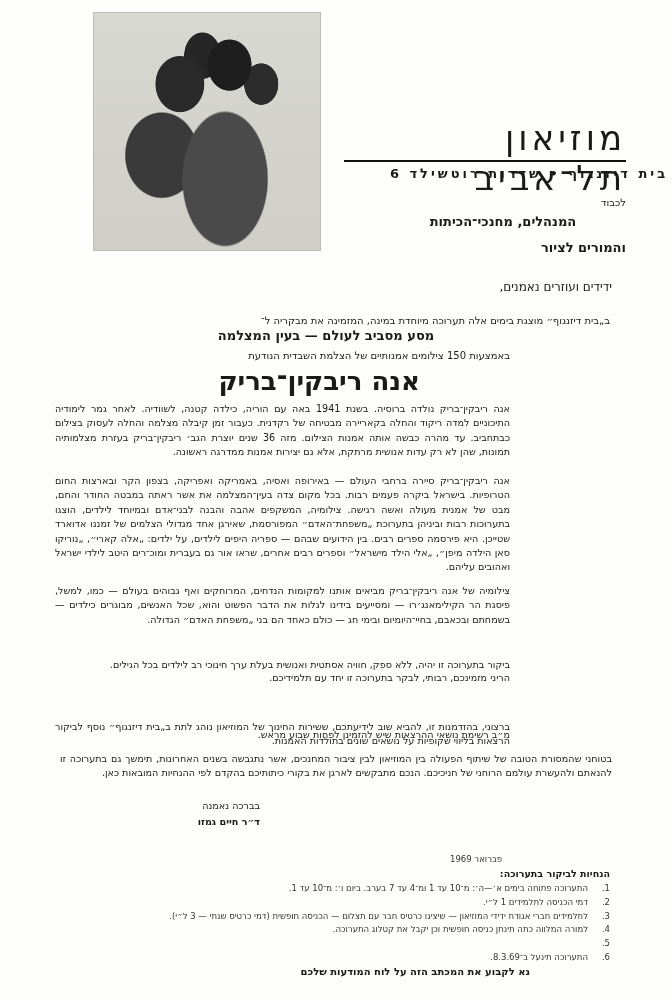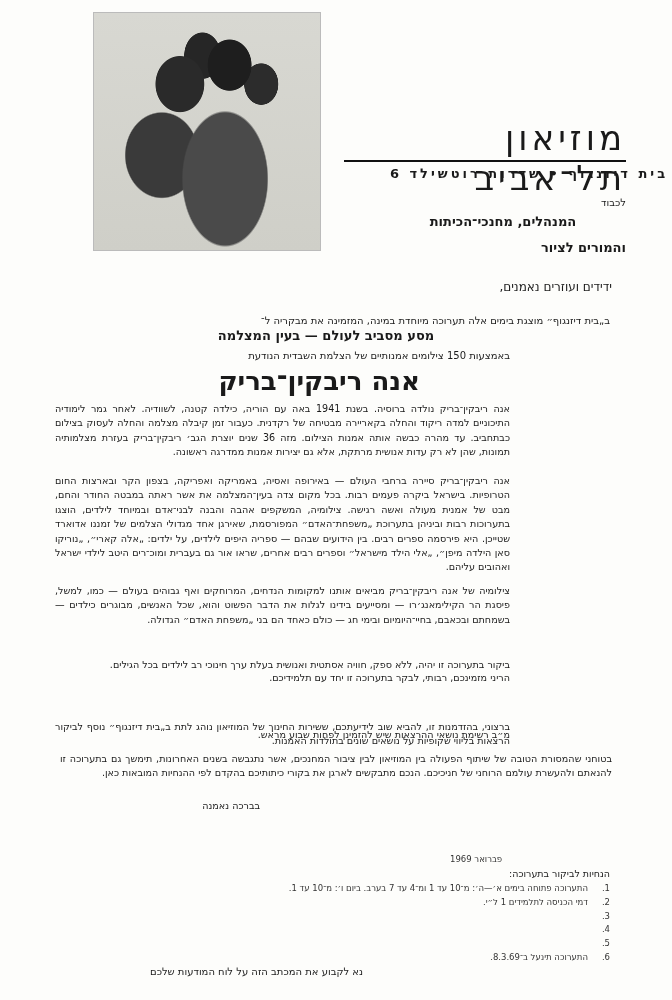--- a/index.html
+++ b/index.html
@@ -45,25 +45,25 @@
   #p3 { top:584px; }
   #p4 { top:642px;margin-top:16px; }
   #p5 { top:671px; }
   #p6 { top:686px;margin-top:34px; }
   #p6b { top:728px; }
   #closing { position:absolute; left:60px; width:552px; top:752px; font-size:9.6px; line-height:14.4px; text-align:justify; text-align-last:right; }
   #sig { left:90px; top:798px; width:170px; font-size:9.6px; line-height:16px; }
   #sig .name { font-weight:bold; }
   #sig .role { font-size:8px; color:#444; }
   #date { left:450px; top:854px; width:160px; text-align:left; font-size:8.5px; color:#333; }
-  #instr-title { left:380px; top:868px; width:230px; text-align:right; font-size:9.5px; font-weight:normal; }
+  #instr-title { left:380px; top:868px; width:230px; text-align:right; font-size:9.5px; font-weight:bold; }
   #instr-list { left:60px; top:882px; width:550px; margin:0; padding:0; list-style:none; font-size:8.5px; line-height:13.8px; color:#333; }
   #instr-list li { display:flex; }
   #instr-list .num { width:22px; flex:none; }
-  #footer { left:150px; top:966px; width:380px; text-align:left; font-size:10px; font-weight:normal; }
+  #footer { left:150px; top:966px; width:380px; text-align:right; font-size:10px; font-weight:bold; }
 </style>
 </head>
 <body>
 
 <div id="photo" class="abs"></div>
 
 <div id="museum-title" class="abs">מוזיאון תל־אביב</div>
 <div id="title-rule" class="abs"></div>
 <div id="address" class="abs">בית דיזנגוף • שדרות רוטשילד 6</div>
 
@@ -82,38 +82,41 @@
 <div id="p3" class="para">צילומיה של אנה ריבקין־בריק מביאים אותנו למקומות הנדחים, המרוחקים ואף גבוהים בעולם — כמו, למשל, פיסגת הר הקילימאנג׳רו — ומסייעים בידינו לגלות את הדבר הפשוט והוא, שכל האנשים, מבוגרים כילדים — בשמחתם ובכאבם, בחיי־היומיום ובימי חג — כולם כאחד הם בני „משפחת האדם״ הגדולה.</div>
 <div id="p4" class="para">ביקור בתערוכה זו יהיה, ללא ספק, חוויה אסתטית ואנושית בעלת ערך חינוכי רב לילדים בכל הגילים.</div>
 <div id="p5" class="para">הריני מזמינכם, רבותי, לבקר בתערוכה זו יחד עם תלמידיכם.</div>
 <div id="p6" class="para">ברצוני, בהזדמנות זו, להביא שוב לידיעתכם, ששירות החינוך של המוזיאון נוהג לתת ב„בית דיזנגוף״ נוסף לביקור הרצאות בליווי שקופיות על נושאים שונים בתולדות האמנות.</div>
 <div id="p6b" class="para">מ״ב רשימת נושאי ההרצאות שיש להזמינן לפחות שבוע מראש.</div>
 
 <div id="closing">בטוחני שהמסורת הטובה של שיתוף הפעולה בין המוזיאון לבין ציבור המחנכים, אשר נתגבשה בשנים האחרונות, תימשך גם בתערוכה זו להנאתם ולהעשרת עולמם הרוחני של חניכיכם. הנכם מתבקשים לארגן את בקורי כיתותיכם בהקדם לפי ההנחיות המובאות כאן.</div>
 
 <div id="sig" class="abs">
   <div>בברכה נאמנה</div>
+  <div class="name">ד״ר חיים גמזו</div>
 </div>
 
 <div id="date" class="abs">פברואר 1969</div>
 <div id="instr-title" class="abs">הנחיות לביקור בתערוכה:</div>
 <ul id="instr-list" class="abs">
   <li>
       <span class="num">1.</span>
       <span>התערוכה פתוחה בימים א׳—ה׳: מ־10 עד 1 ומ־4 עד 7 בערב. ביום ו׳: מ־10 עד 1.</span>
     </li>
   <li>
       <span class="num">2.</span>
       <span>דמי הכניסה לתלמידים 1 ל״י.</span>
     </li>
   <li>
       <span class="num">3.</span>
+      <span>לתלמידים חברי אגודת ידידי המוזיאון — שיציגו כרטיס חבר עם תצלום — הכניסה חופשית (דמי כרטיס שנתי — 3 ל״י).</span>
     </li>
   <li>
       <span class="num">4.</span>
+      <span>למורה המלווה כתה תינתן כניסה חופשית וכן יקבל את קטלוג התערוכה.</span>
     </li>
   <li>
       <span class="num">5.</span>
     </li>
   <li>
       <span class="num">6.</span>
       <span>התערוכה תינעל ב־8.3.69.</span>
     </li>
 </ul>
 

